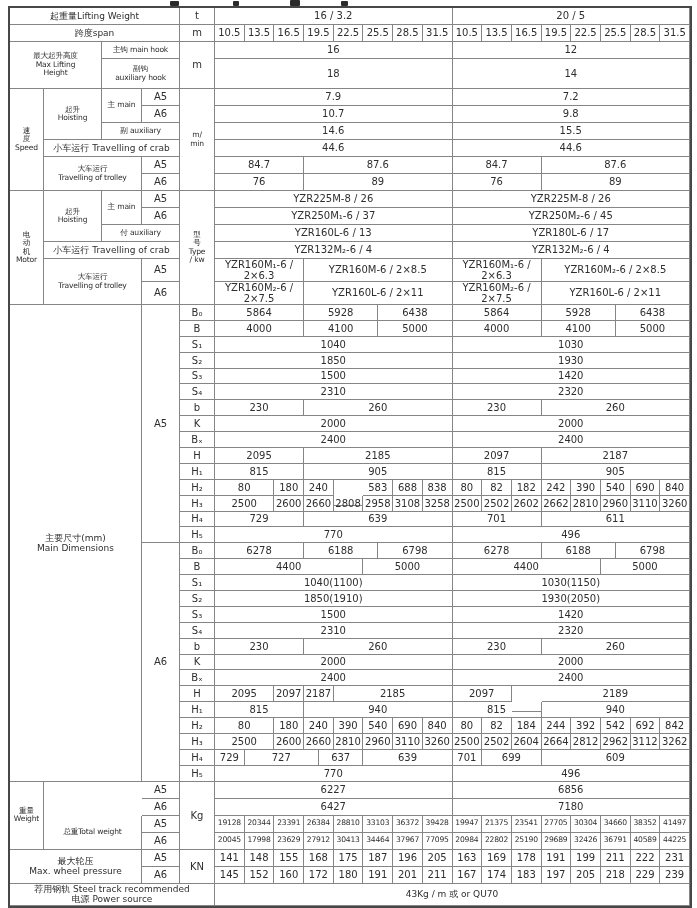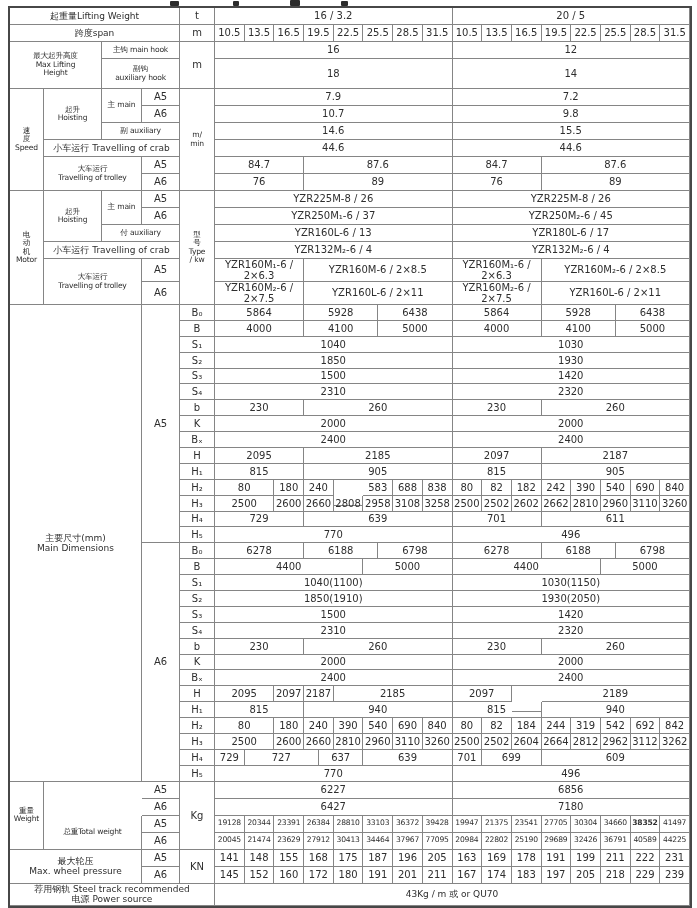--- a/index.html
+++ b/index.html
@@ -271,21 +271,21 @@
     <div class="cell" style="grid-area: 43 / 10 / span 1 / span 2;">180</div>
     <div class="cell" style="grid-area: 43 / 12 / span 1 / span 2;">240</div>
     <div class="cell" style="grid-area: 43 / 14 / span 1 / span 2;">390</div>
     <div class="cell" style="grid-area: 43 / 16 / span 1 / span 2;">540</div>
     <div class="cell" style="grid-area: 43 / 18 / span 1 / span 2;">690</div>
     <div class="cell" style="grid-area: 43 / 20 / span 1 / span 2;">840</div>
     <div class="cell" style="grid-area: 43 / 22 / span 1 / span 2;">80</div>
     <div class="cell" style="grid-area: 43 / 24 / span 1 / span 2;">82</div>
     <div class="cell" style="grid-area: 43 / 26 / span 1 / span 2;">184</div>
     <div class="cell" style="grid-area: 43 / 28 / span 1 / span 2;">244</div>
-    <div class="cell" style="grid-area: 43 / 30 / span 1 / span 2;">319</div>
+    <div class="cell" style="grid-area: 43 / 30 / span 1 / span 2;">392</div>
     <div class="cell" style="grid-area: 43 / 32 / span 1 / span 2;">542</div>
     <div class="cell" style="grid-area: 43 / 34 / span 1 / span 2;">692</div>
     <div class="cell" style="grid-area: 43 / 36 / span 1 / span 2;">842</div>
     <div class="cell" style="grid-area: 44 / 5 / span 1 / span 1;">H₃</div>
     <div class="cell" style="grid-area: 44 / 6 / span 1 / span 4;">2500</div>
     <div class="cell" style="grid-area: 44 / 10 / span 1 / span 2;">2600</div>
     <div class="cell" style="grid-area: 44 / 12 / span 1 / span 2;">2660</div>
     <div class="cell" style="grid-area: 44 / 14 / span 1 / span 2;">2810</div>
     <div class="cell" style="grid-area: 44 / 16 / span 1 / span 2;">2960</div>
     <div class="cell" style="grid-area: 44 / 18 / span 1 / span 2;">3110</div>
@@ -327,25 +327,25 @@
     <div class="cell small" style="grid-area: 49 / 14 / span 1 / span 2;">28810</div>
     <div class="cell small" style="grid-area: 49 / 16 / span 1 / span 2;">33103</div>
     <div class="cell small" style="grid-area: 49 / 18 / span 1 / span 2;">36372</div>
     <div class="cell small" style="grid-area: 49 / 20 / span 1 / span 2;">39428</div>
     <div class="cell small" style="grid-area: 49 / 22 / span 1 / span 2;">19947</div>
     <div class="cell small" style="grid-area: 49 / 24 / span 1 / span 2;">21375</div>
     <div class="cell small" style="grid-area: 49 / 26 / span 1 / span 2;">23541</div>
     <div class="cell small" style="grid-area: 49 / 28 / span 1 / span 2;">27705</div>
     <div class="cell small" style="grid-area: 49 / 30 / span 1 / span 2;">30304</div>
     <div class="cell small" style="grid-area: 49 / 32 / span 1 / span 2;">34660</div>
-    <div class="cell small" style="grid-area: 49 / 34 / span 1 / span 2; font-weight: bold;">38352</div>
+    <div class="cell small" style="grid-area: 49 / 34 / span 1 / span 2;">38352</div>
     <div class="cell small" style="grid-area: 49 / 36 / span 1 / span 2;">41497</div>
     <div class="cell" style="grid-area: 50 / 4 / span 1 / span 1;">A6</div>
     <div class="cell small" style="grid-area: 50 / 6 / span 1 / span 2;">20045</div>
-    <div class="cell small" style="grid-area: 50 / 8 / span 1 / span 2;">21474</div>
+    <div class="cell small" style="grid-area: 50 / 8 / span 1 / span 2;">17998</div>
     <div class="cell small" style="grid-area: 50 / 10 / span 1 / span 2;">23629</div>
     <div class="cell small" style="grid-area: 50 / 12 / span 1 / span 2;">27912</div>
     <div class="cell small" style="grid-area: 50 / 14 / span 1 / span 2;">30413</div>
     <div class="cell small" style="grid-area: 50 / 16 / span 1 / span 2;">34464</div>
     <div class="cell small" style="grid-area: 50 / 18 / span 1 / span 2;">37967</div>
     <div class="cell small" style="grid-area: 50 / 20 / span 1 / span 2;">77095</div>
     <div class="cell small" style="grid-area: 50 / 22 / span 1 / span 2;">20984</div>
     <div class="cell small" style="grid-area: 50 / 24 / span 1 / span 2;">22802</div>
     <div class="cell small" style="grid-area: 50 / 26 / span 1 / span 2;">25190</div>
     <div class="cell small" style="grid-area: 50 / 28 / span 1 / span 2;">29689</div>

